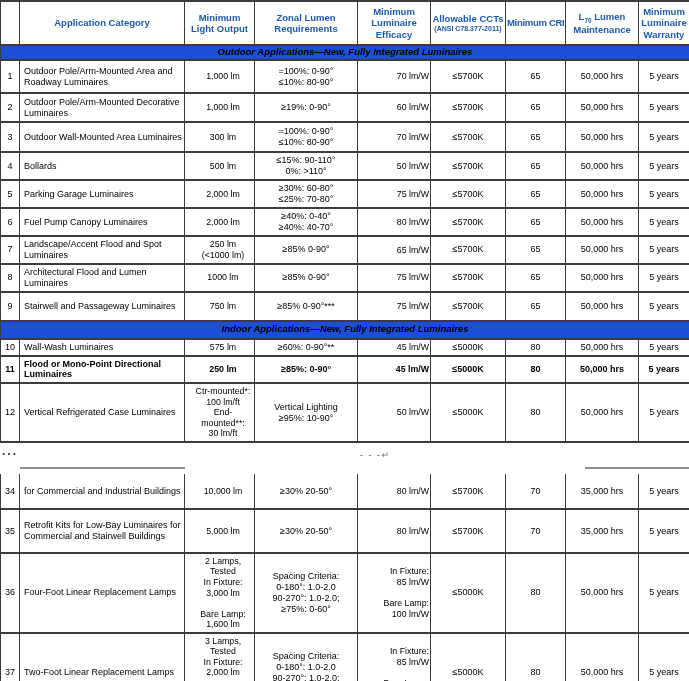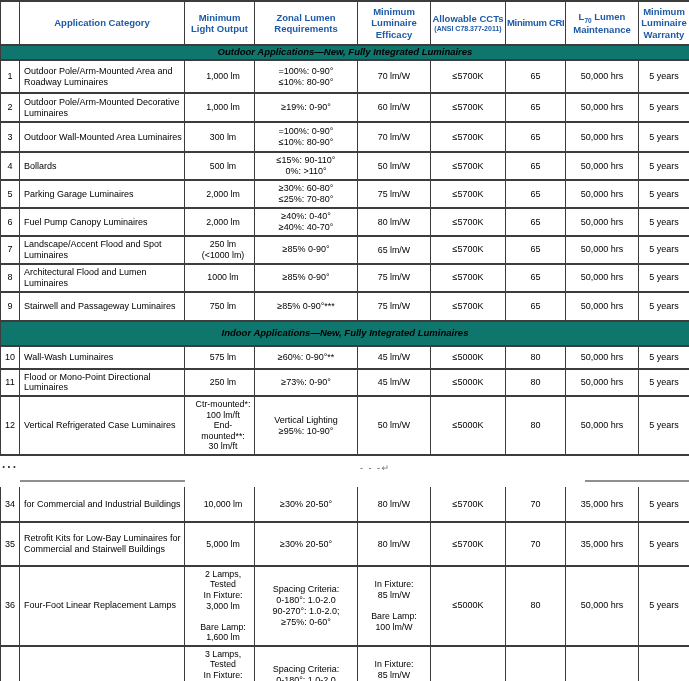--- a/index.html
+++ b/index.html
@@ -14,48 +14,48 @@
     color:#1e5aa7; font-weight:bold; font-size:9.5px; line-height:1.18;
     text-align:center; vertical-align:middle; padding:2px 1px; height:38px;
     background:#fff;
   }
   .th-ccts-standard { font-size:7px; font-weight:bold; margin-top:1px; }
   .th-cri { letter-spacing:-0.3px; white-space:nowrap; }
   sub.l70sub { font-size:6.5px; }
 
   
   .section-cell {
-    background:#0f766e; font-weight:bold; font-style:italic; font-size:9.5px;
+    background:#1d4ed8; font-weight:bold; font-style:italic; font-size:9.5px;
     text-align:center; vertical-align:middle; padding:0 2px; line-height:1.1;
   }
 
   
   tbody td {
     font-size:9px; line-height:1.2; text-align:center; vertical-align:middle;
     padding:2px 1px; white-space:pre-line;
   }
   td.c-num { font-size:9px; padding:0; }
   td.c-category { text-align:left; padding-left:4px; padding-right:2px; white-space:normal; }
   td.c-light_output { font-size:8.8px; padding-left:7px; padding-right:0; }
-  td.c-efficacy { font-size:8.8px; }
+  td.c-efficacy { font-size:8.8px;text-align:right; }
 
   
   #tbody1 tr:nth-child(1)  { height:15px; }
   #tbody1 tr:nth-child(2)  { height:33px; }
   #tbody1 tr:nth-child(3)  { height:29px; }
   #tbody1 tr:nth-child(4)  { height:30px; }
   #tbody1 tr:nth-child(5)  { height:28px; }
   #tbody1 tr:nth-child(6)  { height:28px; }
   #tbody1 tr:nth-child(7)  { height:28px; }
   #tbody1 tr:nth-child(8)  { height:27px; }
   #tbody1 tr:nth-child(9)  { height:28px; }
   #tbody1 tr:nth-child(10) { height:29px; }
-  #tbody1 tr:nth-child(11) { height:25px; }
-  #tbody1 tr:nth-child(12) { height:23px; }
-  #tbody1 tr:nth-child(13) { height:23px; }
+  #tbody1 tr:nth-child(11) { height:18px; }
+  #tbody1 tr:nth-child(12) { height:17px; }
+  #tbody1 tr:nth-child(13) { height:23px;font-weight:bold; }
   #tbody1 tr:nth-child(14) { height:56px; }
 
   
   #tbody2 tr:nth-child(1) { height:35px; }
   #tbody2 tr:nth-child(2) { height:44px;border-radius:22px; }
   #tbody2 tr:nth-child(3) { height:79px; }
   #tbody2 tr:nth-child(4) { height:58px; }
   #tbody2 tr:first-child td { border-top:none; }
 
   
@@ -226,21 +226,21 @@
           <td class="c-efficacy">45 lm/W</td>
           <td class="c-cct">≤5000K</td>
           <td class="c-cri">80</td>
           <td class="c-l70">50,000 hrs</td>
           <td class="c-warranty">5 years</td>
         </tr>
         <tr>
           <td class="c-num">11</td>
           <td class="c-category">Flood or Mono-Point Directional Luminaires</td>
           <td class="c-light_output">250 lm</td>
-          <td class="c-zonal">≥73%: 0-90°</td>
+          <td class="c-zonal">≥85%: 0-90°</td>
           <td class="c-efficacy">45 lm/W</td>
           <td class="c-cct">≤5000K</td>
           <td class="c-cri">80</td>
           <td class="c-l70">50,000 hrs</td>
           <td class="c-warranty">5 years</td>
         </tr>
         <tr>
           <td class="c-num">12</td>
           <td class="c-category">Vertical Refrigerated Case Luminaires</td>
           <td class="c-light_output">Ctr-mounted*:

